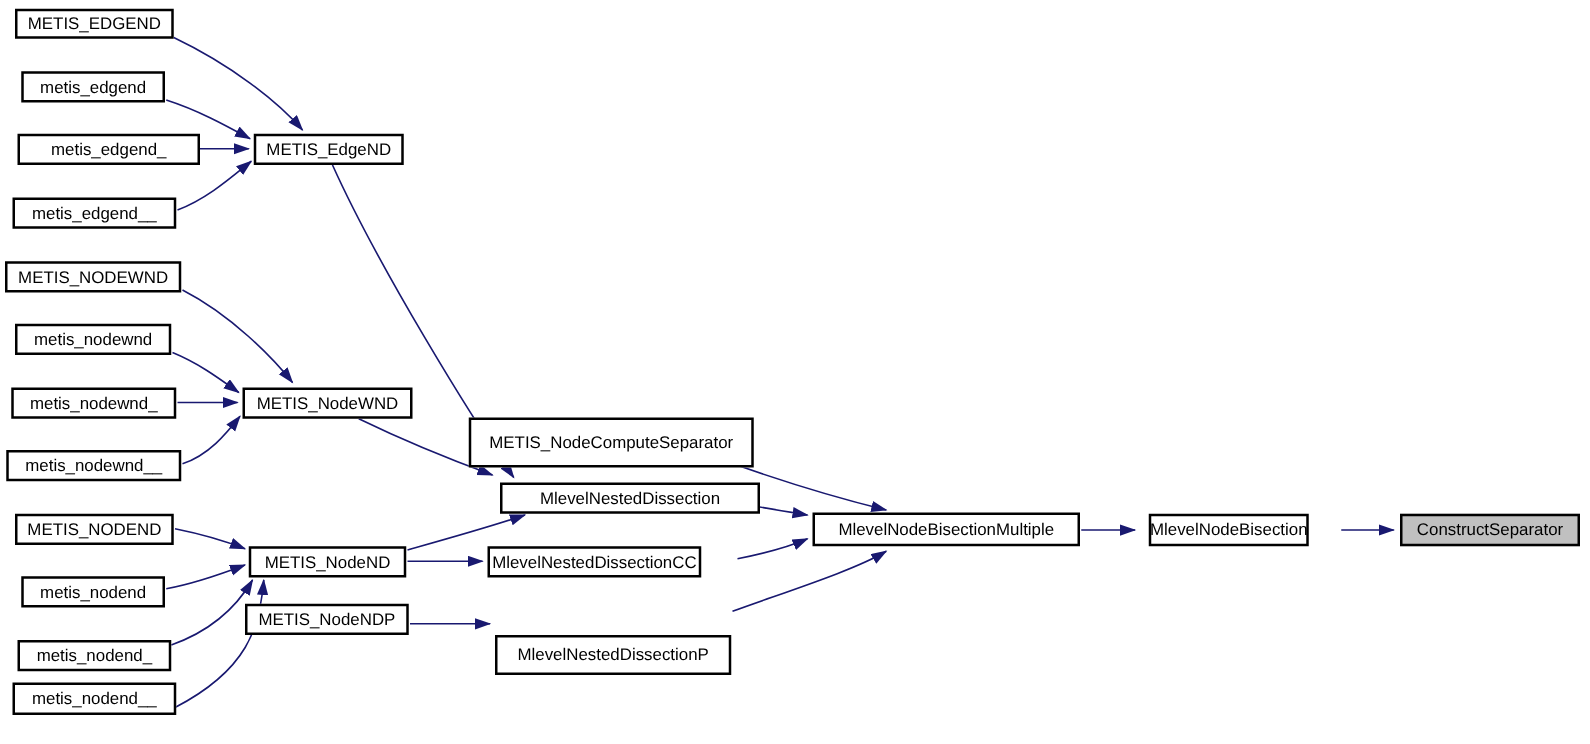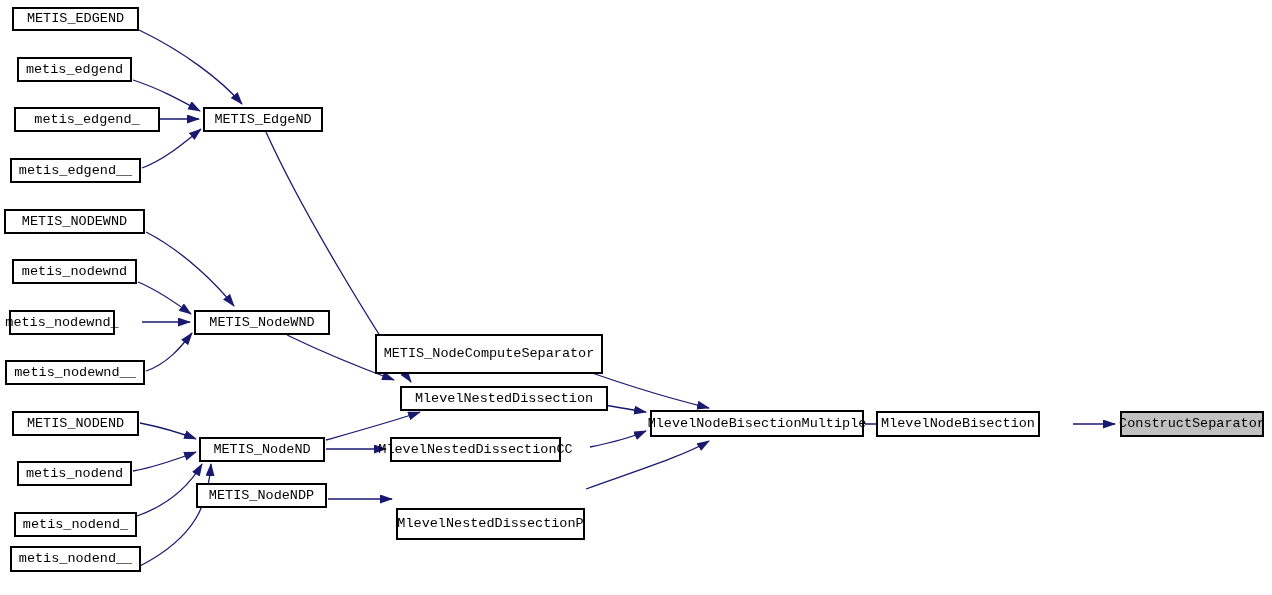--- a/index.html
+++ b/index.html
@@ -1,21 +1,21 @@
 <!DOCTYPE html>
 <html style="--c-edge: #191970; --c-node_border: #000000; --c-node_fill: #ffffff; --c-highlight_fill: #c0c0c0; --c-background: #ffffff;"><head>
 <meta charset="utf-8">
 <style>
   html, body { margin: 0; padding: 0; background: #ffffff; }
   .canvas {
     position: relative;
     width: 1272px;
     height: 595px;
     background: var(--c-background, #ffffff);
-    font-family: Liberation Mono, monospace;
+    font-family: Liberation Sans, sans-serif;
     overflow: hidden;
   }
   .edge-layer {
     position: absolute;
     left: 0; top: 0;
     width: 1272px; height: 595px;
   }
   path.edge {
     fill: none;
     stroke: var(--c-edge, #191970);
@@ -78,33 +78,33 @@
   </svg>
 
   <div class="node" style="left:12px;top:7px;width:127px;height:24px">METIS_EDGEND</div>
   <div class="node" style="left:17px;top:57px;width:115px;height:25px">metis_edgend</div>
   <div class="node" style="left:14px;top:107px;width:146px;height:25px">metis_edgend_</div>
   <div class="node" style="left:10px;top:158px;width:131px;height:25px">metis_edgend__</div>
   <div class="node" style="left:203px;top:107px;width:120px;height:25px">METIS_EdgeND</div>
 
   <div class="node" style="left:4px;top:209px;width:141px;height:25px">METIS_NODEWND</div>
   <div class="node" style="left:12px;top:259px;width:125px;height:25px">metis_nodewnd</div>
-  <div class="node" style="left:9px;top:310px;width:106px;height:25px">metis_nodewnd_</div>
+  <div class="node" style="left:9px;top:310px;width:132px;height:25px">metis_nodewnd_</div>
   <div class="node" style="left:5px;top:360px;width:140px;height:25px">metis_nodewnd__</div>
   <div class="node" style="left:194px;top:310px;width:136px;height:25px">METIS_NodeWND</div>
 
   <div class="node" style="left:12px;top:411px;width:127px;height:25px">METIS_NODEND</div>
   <div class="node" style="left:17px;top:461px;width:115px;height:25px">metis_nodend</div>
   <div class="node" style="left:14px;top:512px;width:123px;height:25px">metis_nodend_</div>
   <div class="node" style="left:10px;top:546px;width:131px;height:26px">metis_nodend__</div>
   <div class="node" style="left:199px;top:437px;width:126px;height:25px">METIS_NodeND</div>
   <div class="node" style="left:196px;top:483px;width:131px;height:25px">METIS_NodeNDP</div>
 
   <div class="node" style="left:375px;top:334px;width:228px;height:40px">METIS_NodeComputeSeparator</div>
   <div class="node" style="left:400px;top:386px;width:208px;height:25px">MlevelNestedDissection</div>
   <div class="node" style="left:390px;top:437px;width:171px;height:25px">MlevelNestedDissectionCC</div>
   <div class="node" style="left:396px;top:508px;width:189px;height:32px">MlevelNestedDissectionP</div>
 
   <div class="node" style="left:650px;top:410px;width:214px;height:27px">MlevelNodeBisectionMultiple</div>
-  <div class="node" style="left:876px;top:411px;width:164px;height:26px">MlevelNodeBisection</div>
+  <div class="node" style="left:919px;top:411px;width:128px;height:26px">MlevelNodeBisection</div>
   <div class="node highlight" style="left:1120px;top:411px;width:144px;height:26px">ConstructSeparator</div>
 
 </div>
 
 </body></html>

